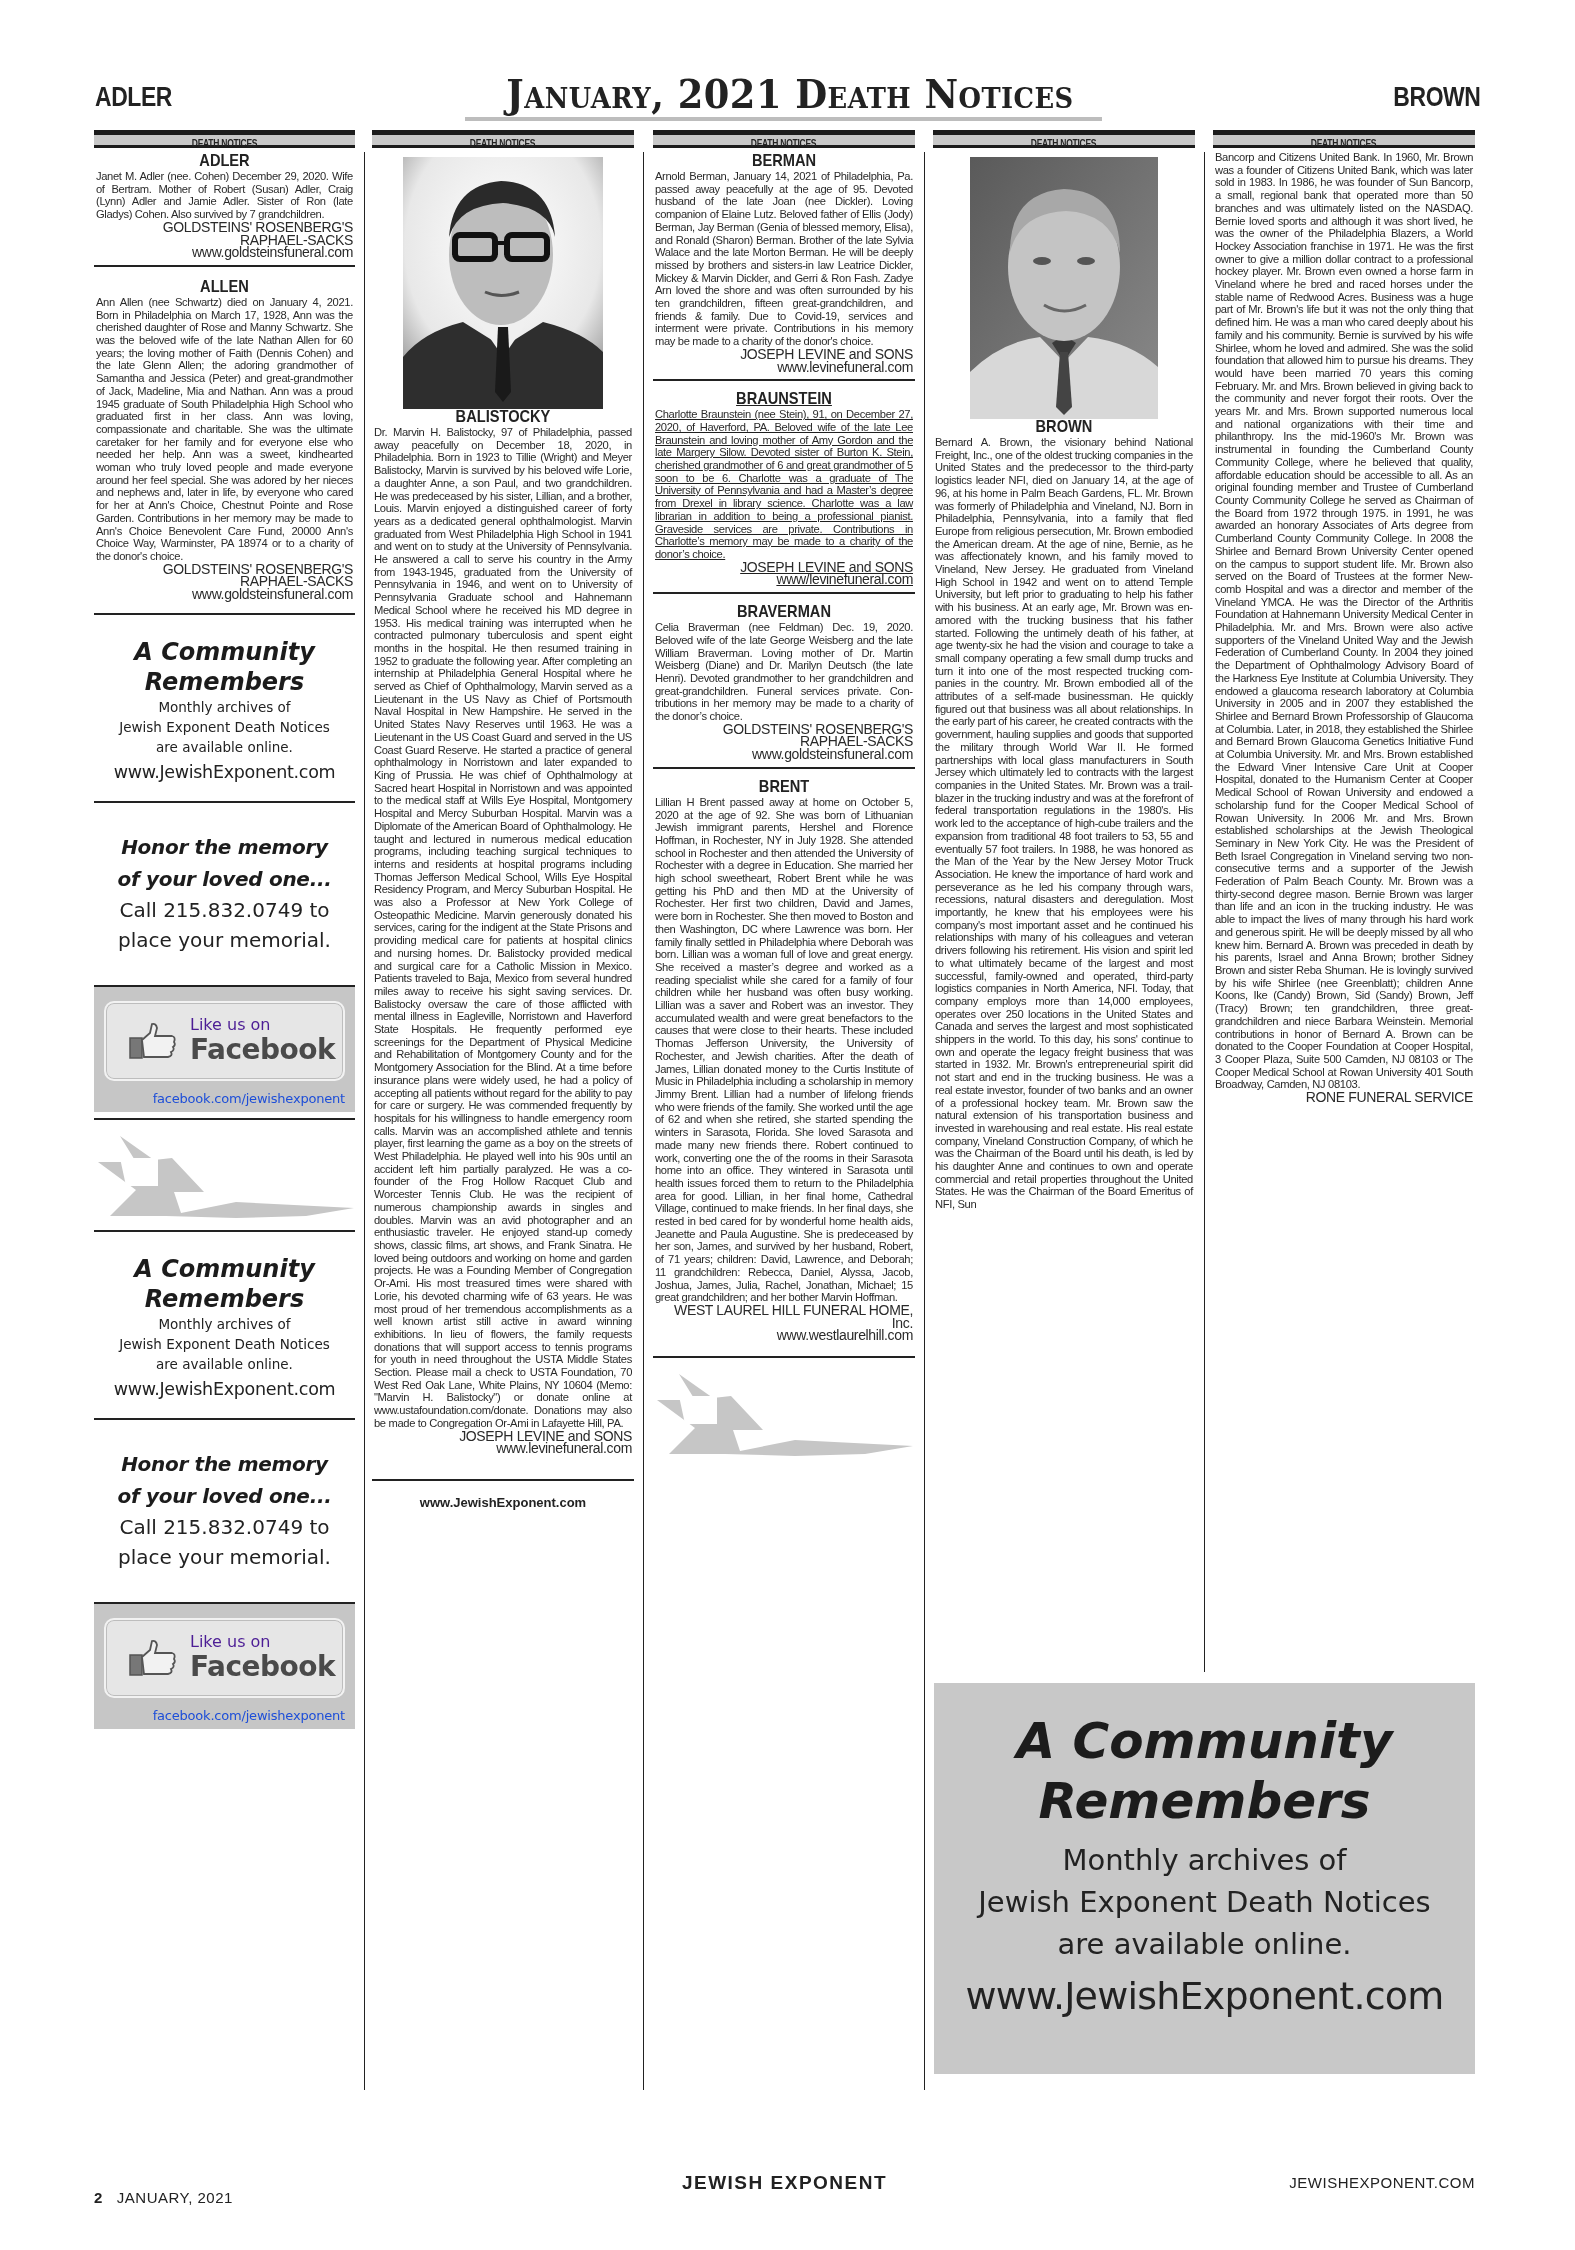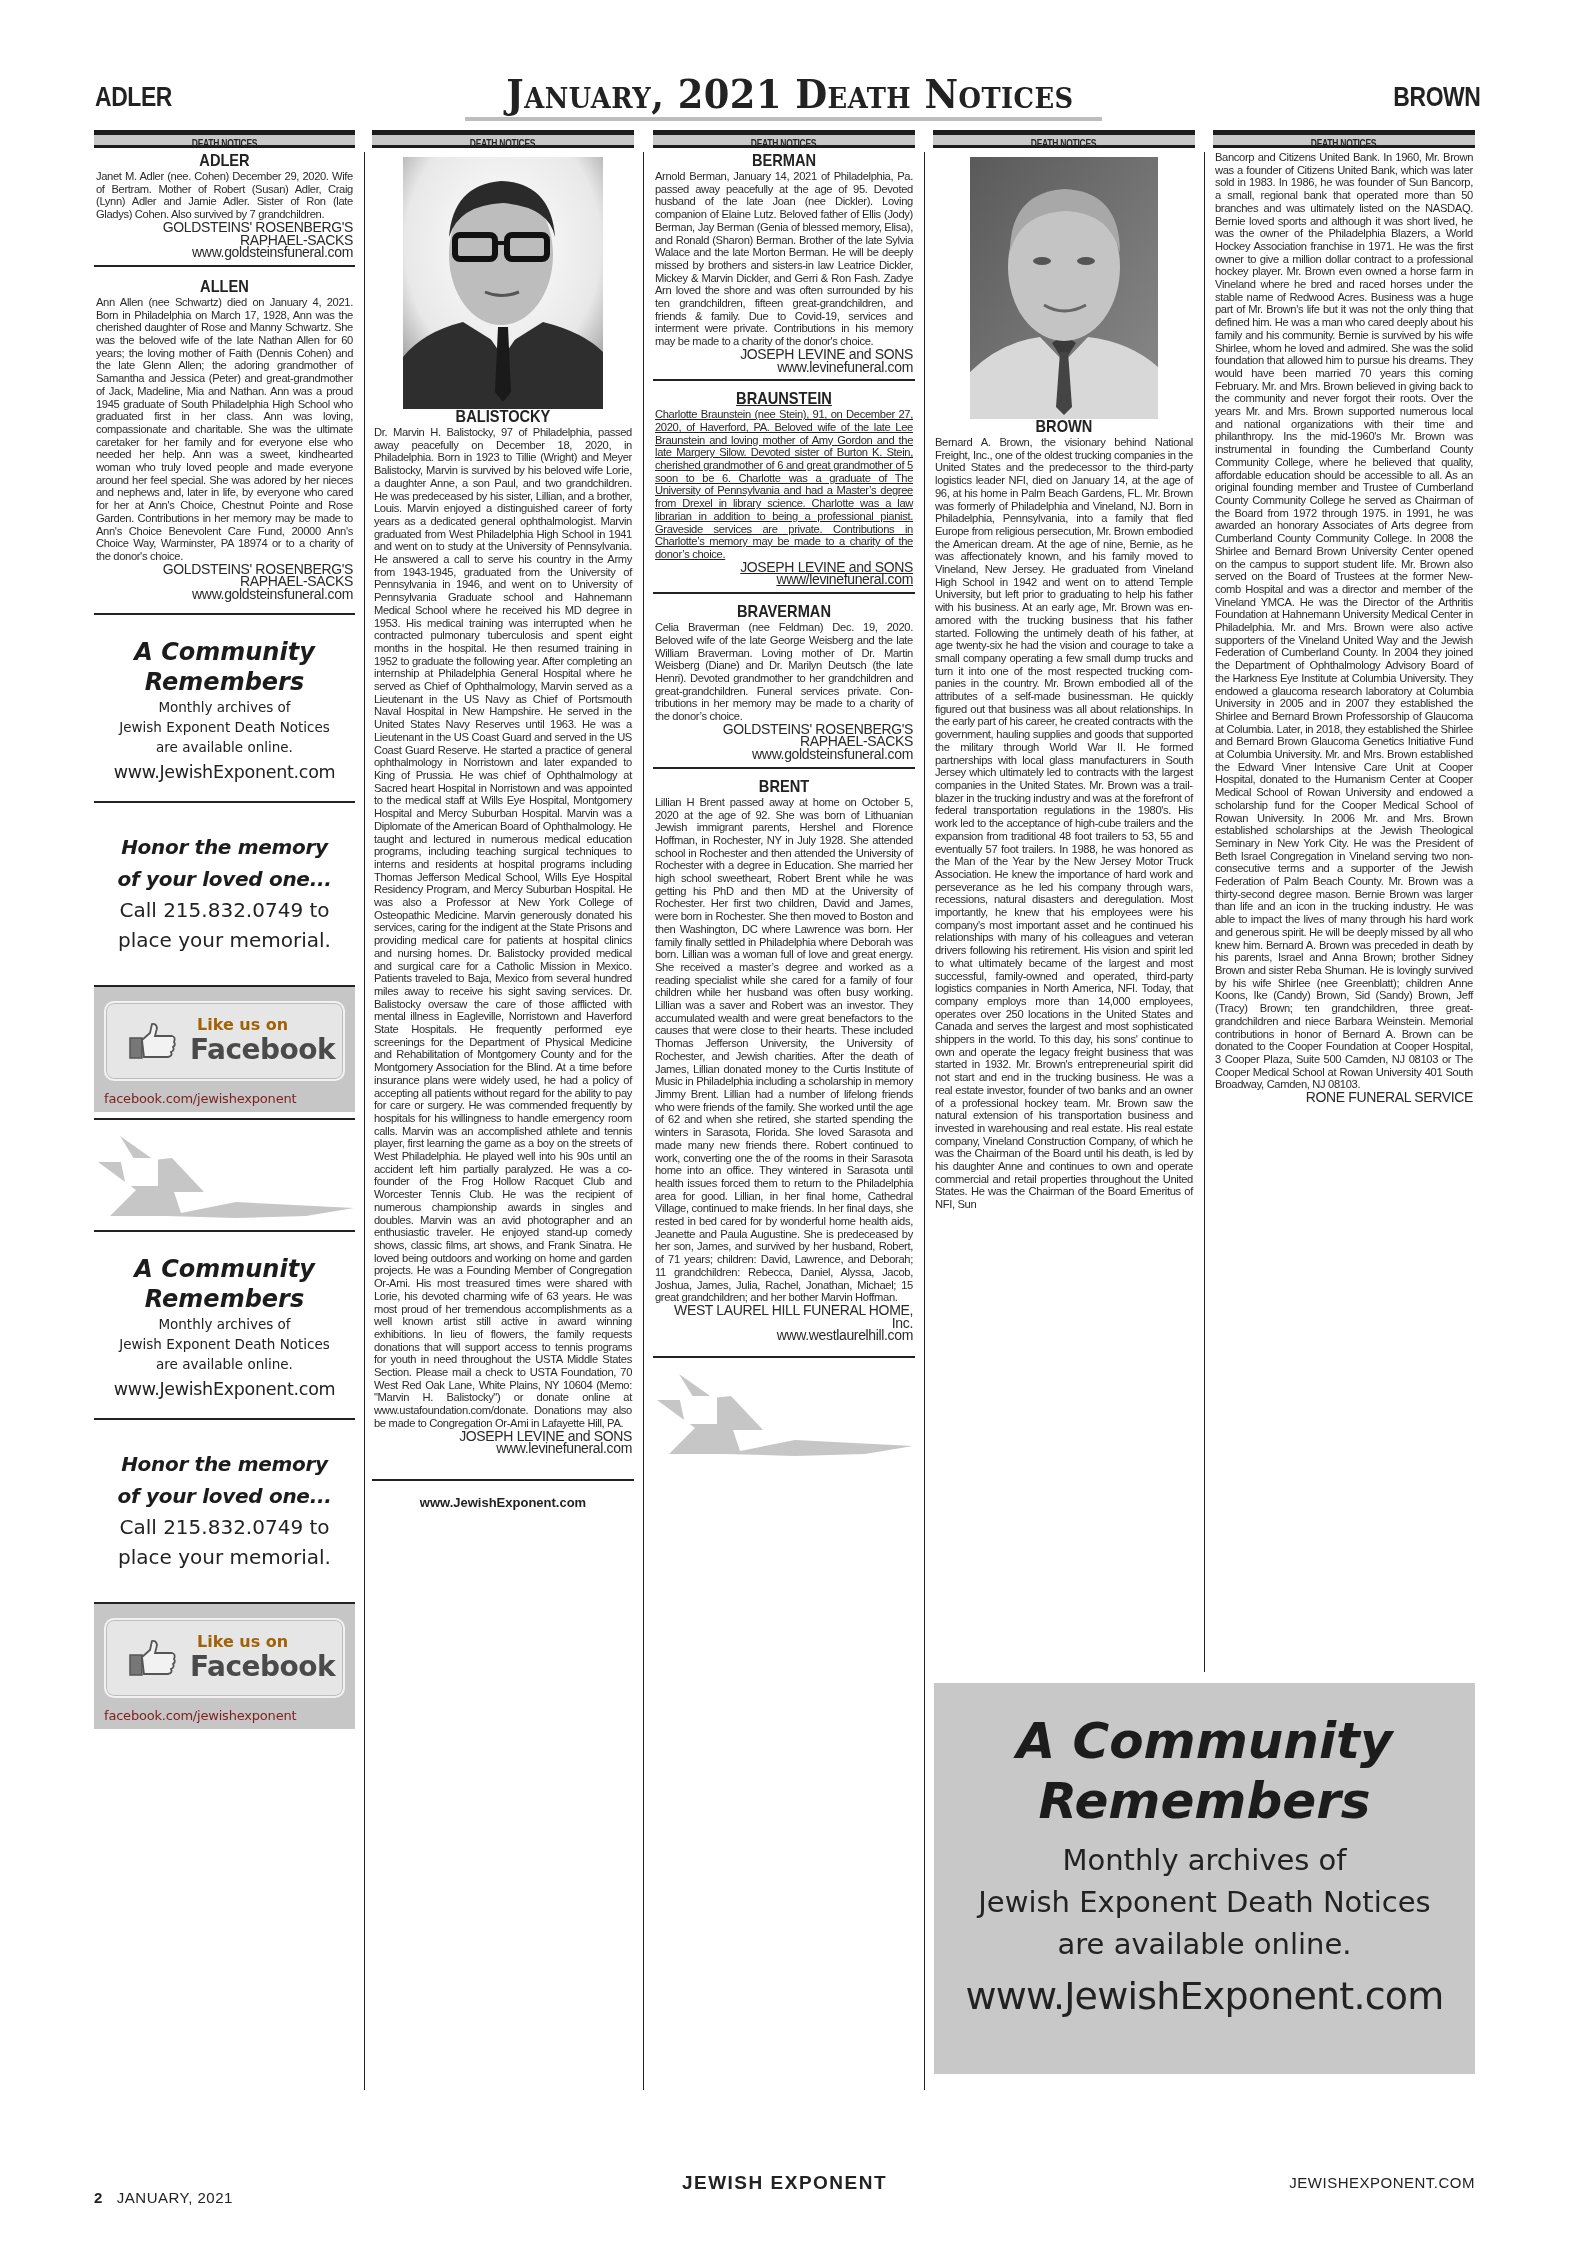--- a/index.html
+++ b/index.html
@@ -33,23 +33,23 @@
   .ad-heading { font-family: "DejaVu Sans", sans-serif; font-weight: bold; font-style: italic; font-size: 24px; line-height: 30px; color: #1c1c1c; }
   .ad-sub { font-family: "DejaVu Sans", sans-serif; font-size: 13.5px; line-height: 20px; color: #222; }
   .ad-url { font-family: "DejaVu Sans", sans-serif; font-size: 17.5px; line-height: 30px; color: #222; letter-spacing: -0.3px; }
   .honor-heading { font-family: "DejaVu Sans", sans-serif; font-weight: bold; font-style: italic; font-size: 20px; line-height: 32px; color: #1c1c1c; letter-spacing: -0.3px; }
   .honor-sub { font-family: "DejaVu Sans", sans-serif; font-size: 20px; line-height: 30px; color: #222; }
 
   .fb-box { background: #c6c6c6; padding: 14px 10px 6px; border-top: 2px solid #222; }
   .fb-btn { background: #e6e6e6; border: 2px solid #f2f2f2; border-radius: 10px; height: 80px; display: flex; align-items: center; padding-left: 22px; box-shadow: inset 0 0 0 1px #bdbdbd; }
   .fb-thumb { width: 50px; height: 40px; }
   .fb-text { margin-left: 12px; }
-  .fb-like { font-family: "DejaVu Sans", sans-serif; font-weight: bold; font-size: 16px; color: #a16207; line-height: 18px; margin-left: 7px; }
+  .fb-like { font-family: "DejaVu Sans", sans-serif; font-weight: normal; font-size: 16px; color: #4c1d95; line-height: 18px; }
   .fb-brand { font-family: "DejaVu Sans", sans-serif; font-weight: bold; font-size: 28px; color: #4a4a4a; line-height: 32px; letter-spacing: -0.5px; }
-  .fb-url { text-align: left; font-family: "DejaVu Sans", sans-serif; font-size: 13px; color: #7f1d1d; margin-top: 10px; letter-spacing: -0.2px; }
+  .fb-url { text-align: right; font-family: "DejaVu Sans", sans-serif; font-size: 13px; color: #1d4ed8; margin-top: 10px; letter-spacing: -0.2px; }
 
   .star-box { border-top: 2px solid #222; height: 112px; position: relative; }
   .star-box svg { position: absolute; left: 2px; top: 8px; }
 
   .photo { display: block; margin: 6px auto 0; border: 0; }
 
   .col2-foot { border-top: 2px solid #222; margin-top: 18px; padding-top: 14px; text-align: center; font-weight: bold; font-size: 13px; color: #222; }
   .brown-cont { padding-top: 3px; }
 
   .big-ad { position: absolute; left: 934px; top: 1683px; width: 541px; height: 391px; background: #c8c8c8; text-align: center; padding-top: 28px; }

